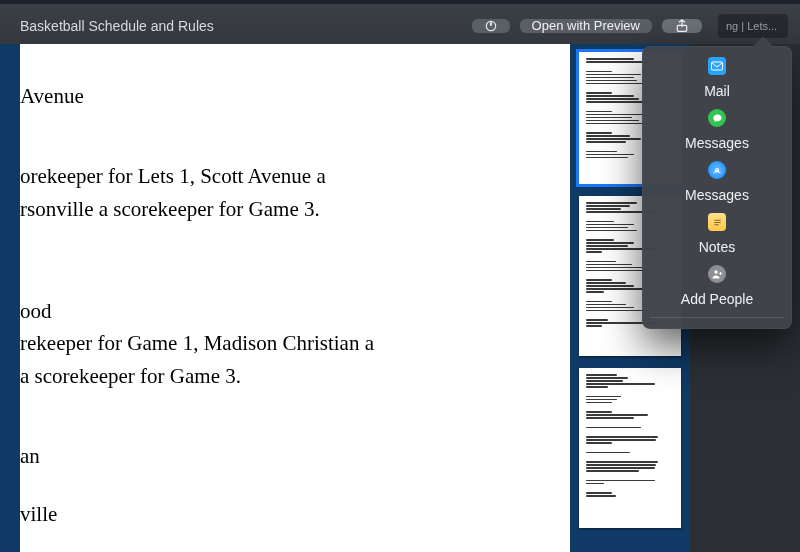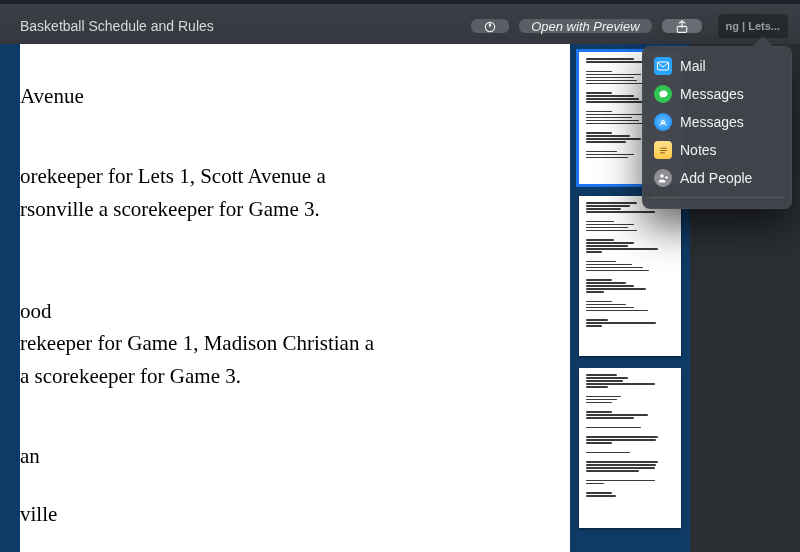--- a/index.html
+++ b/index.html
@@ -15,33 +15,32 @@
     background: linear-gradient(#3b4046,#34383e);
     display: flex; align-items: center;
     color: #d7d9dc;
     border-bottom: 1px solid #22262b;
   }
   .title-text { margin-left: 20px; font-size: 14px; color: #d7d9dc; }
   .toolbar-right { margin-left: auto; margin-right: 12px; display: flex; gap: 10px; align-items: center; }
   .tb-btn {
     height: 14px; border-radius: 6px;
     background: #5a5f66; color: #eef0f2;
-    display: flex; justify-content: center;
+    display: flex; align-items: center; justify-content: center;
     font-size: 13px;
-    font-style: italic;
   }
   .tb-btn.iconbtn { width: 38px; }
   .tb-btn.textbtn { padding: 0 12px; }
   .tb-btn.share { width: 40px; background: #6a6f75; }
   .right-dim { flex:1; height:44px; display:flex; align-items:center; }
   .right-dim .tabbg {
     margin-left: 6px; height:16px; border-radius:4px;
     background: rgba(0,0,0,0.3); color:#9aa0a6;
     font-size:11px; padding:12px 8px; display:flex; align-items:center;
-    min-width: 70px; overflow:hidden;font-weight:bold;
+    min-width: 70px; overflow:hidden;
   }
   
   .main {
     position:absolute; top:44px; left:0; right:0; bottom:0;
     display:flex;
     background:#0f3a66;
   }
   .doc-area {
     flex:1; position:relative; background:#0f3a66; overflow:hidden;margin-left:20px;
   }
@@ -81,20 +80,21 @@
     color:#eef0f2; font-size:14px; padding:6px 0;
   }
   .share-menu .arrow {
     position:absolute; top:-7px; right:22px; width:14px; height:14px;
     background: rgba(64,68,74,0.98); transform: rotate(45deg);
     border-top-left-radius:2px;
   }
   .menu-item {
     display:flex; align-items:center; gap:8px;
     padding:5px 12px;
+    flex-direction:column;
   }
   .menu-item .mi-icon {
     width:18px; height:18px; border-radius:4px;
     display:flex; align-items:center; justify-content:center;
     font-size:11px;
   }
   .menu-sep { height:1px; background:rgba(255,255,255,.12); margin:5px 8px; }
   
   .svg-icon { display:block; }
 </style>

